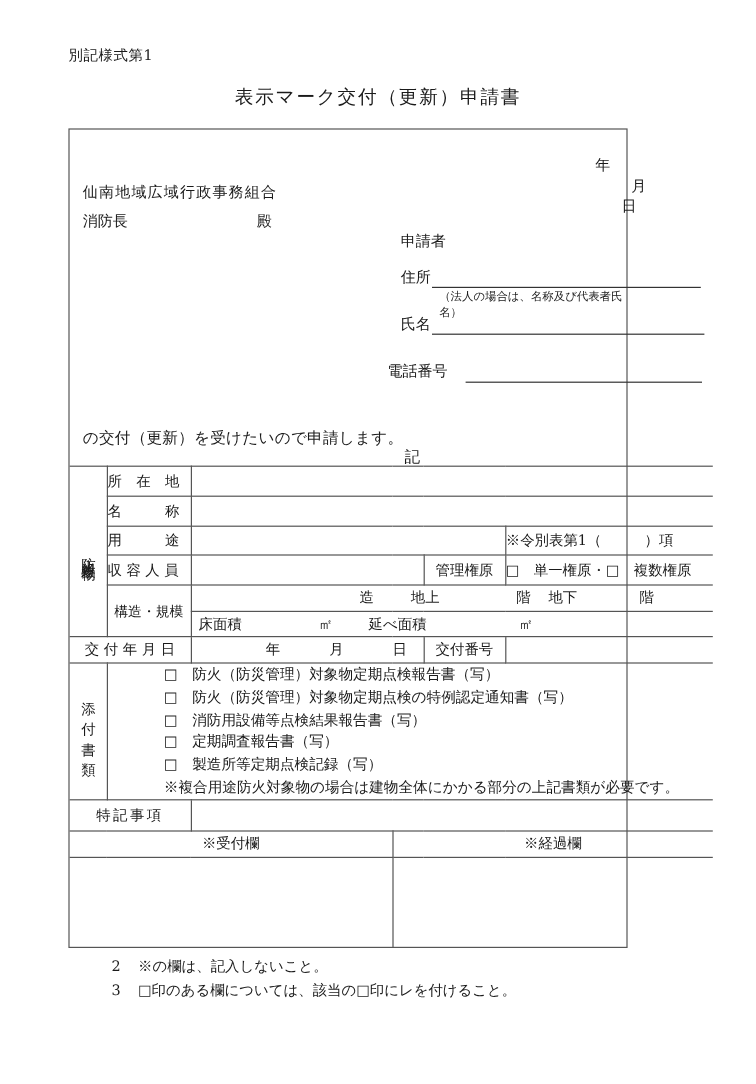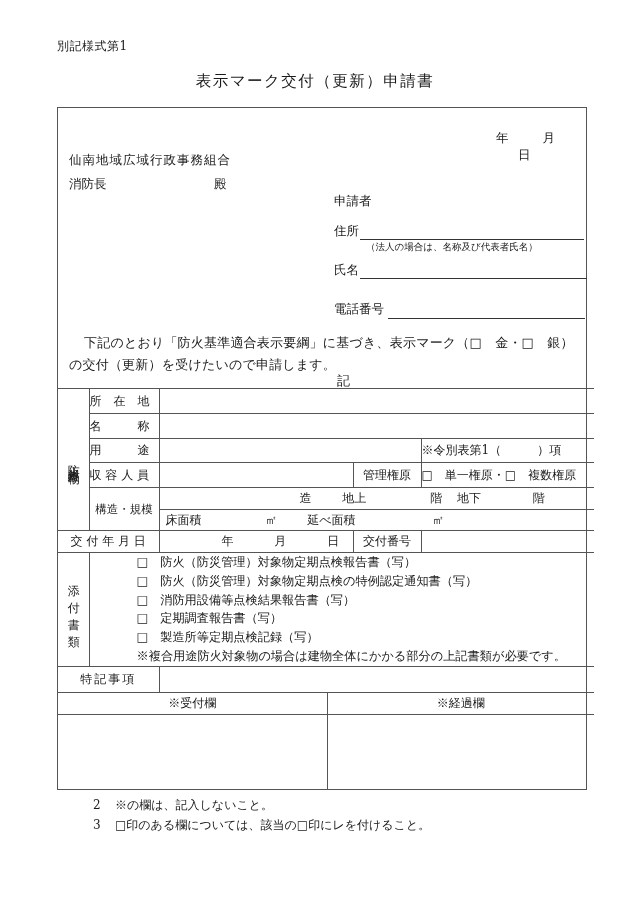--- a/index.html
+++ b/index.html
@@ -5,37 +5,37 @@
   html,body { margin:0; padding:0; background:#fff; }
   .page {
     position:relative; width:630px; height:903px; background:#fff;
     font-family:"DejaVu Serif", serif; color:#1a1a1a; overflow:hidden;border-radius:11px;
   }
   .abs { position:absolute; }
   .form-number { left:57px; top:38px; font-size:12px; letter-spacing:0.5px; }
   .doc-title { left:0; top:71px; width:630px; text-align:center; font-size:15.5px; letter-spacing:1.5px; }
 
   .outer-box {
-    left:57px; top:107px; width:530px; height:683px;
+    left:57px; top:107px; width:466px; height:683px;
     border:1px solid #555; box-sizing:border-box;text-decoration:underline;
   }
   .hdr-date { left:438px; top:22px; font-size:12.5px; }
   .hdr-date .m { margin-left:30px; }
   .hdr-date .d { margin-left:22px; }
   .org { left:11px; top:44px; font-size:12.5px; letter-spacing:1px; }
   .chief-row { left:11px; top:68px; font-size:12.5px; width:300px; }
   .chief-row .dono { position:absolute; left:145px; }
   .applicant { left:276px; top:85px; font-size:12.5px; }
   .lbl { font-size:12.5px; }
   .addr-lbl { left:276px; top:115px; }
   .addr-line { left:302px; top:116px; width:224px; height:15px; border-bottom:1px solid #333; }
   .corp-note { left:308px; top:133px; font-size:9.5px; }
   .name-lbl { left:276px; top:154px; }
   .name-line { left:302px; top:155px; width:227px; height:15px; border-bottom:1px solid #333; }
-  .phone-lbl { left:276px; top:193px; }
+  .phone-lbl { left:265px; top:193px; }
   .phone-line { left:330px; top:194px; width:197px; height:16px; border-bottom:1px solid #333; }
 
   .stmt1 { left:26px; top:226px; font-size:13px; letter-spacing:0.2px; white-space:nowrap; }
   .stmt2 { left:11px; top:248px; font-size:13px; letter-spacing:0.2px; }
   .ki { left:0; top:264px; width:537px; text-align:center; padding-left:34px; box-sizing:border-box; font-size:13px; }
 
   table.form {
     position:absolute; left:0; top:280px; width:536px;
     border-collapse:collapse; table-layout:fixed; font-size:12px;
   }
@@ -105,21 +105,20 @@
     <div class="abs lbl addr-lbl">住所</div>
     <div class="abs addr-line"></div>
     <div class="abs corp-note">（法人の場合は、名称及び代表者氏名）</div>
 
     <div class="abs lbl name-lbl">氏名</div>
     <div class="abs name-line"></div>
 
     <div class="abs lbl phone-lbl">電話番号</div>
     <div class="abs phone-line"></div>
 
-    <div class="abs stmt1">下記のとおり「防火基準適合表示要綱」に基づき、表示マーク（□　金・□　銀）</div>
     <div class="abs stmt2">の交付（更新）を受けたいので申請します。</div>
     <div class="abs ki">記</div>
 
     <table class="form">
       <colgroup>
         <col style="width:31px">
           <col style="width:70px">
           <col style="width:168px">
         <col style="width:26px">
           <col style="width:68px">

